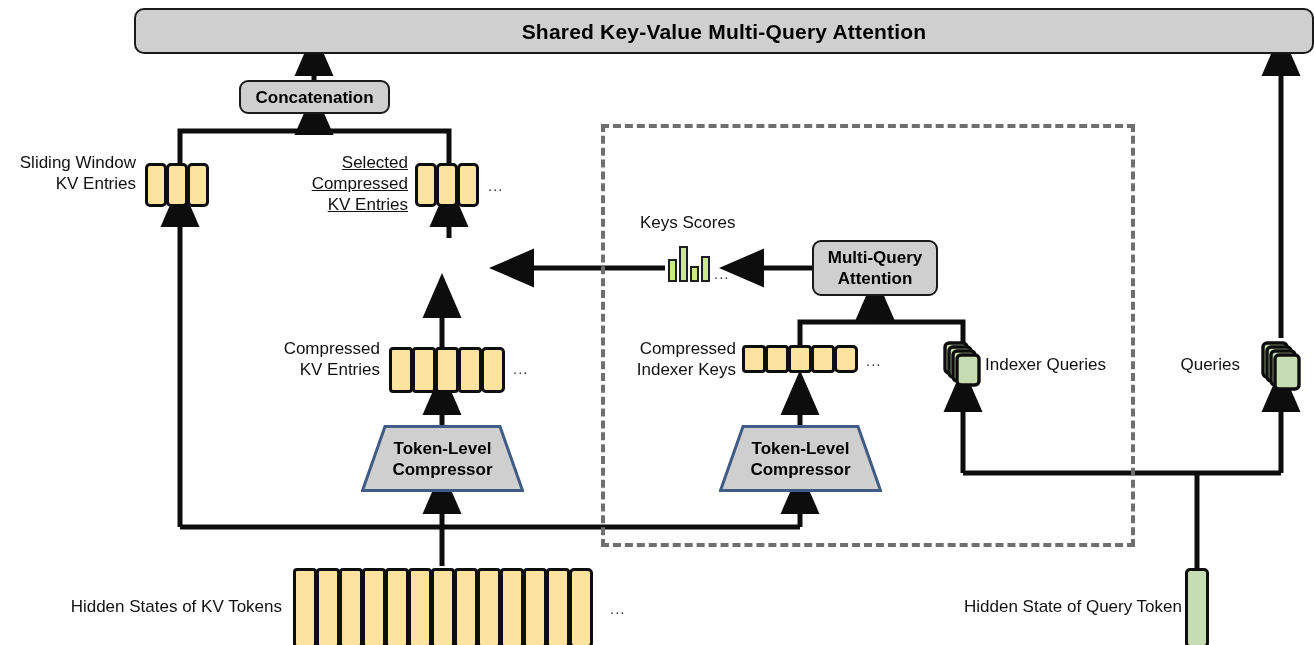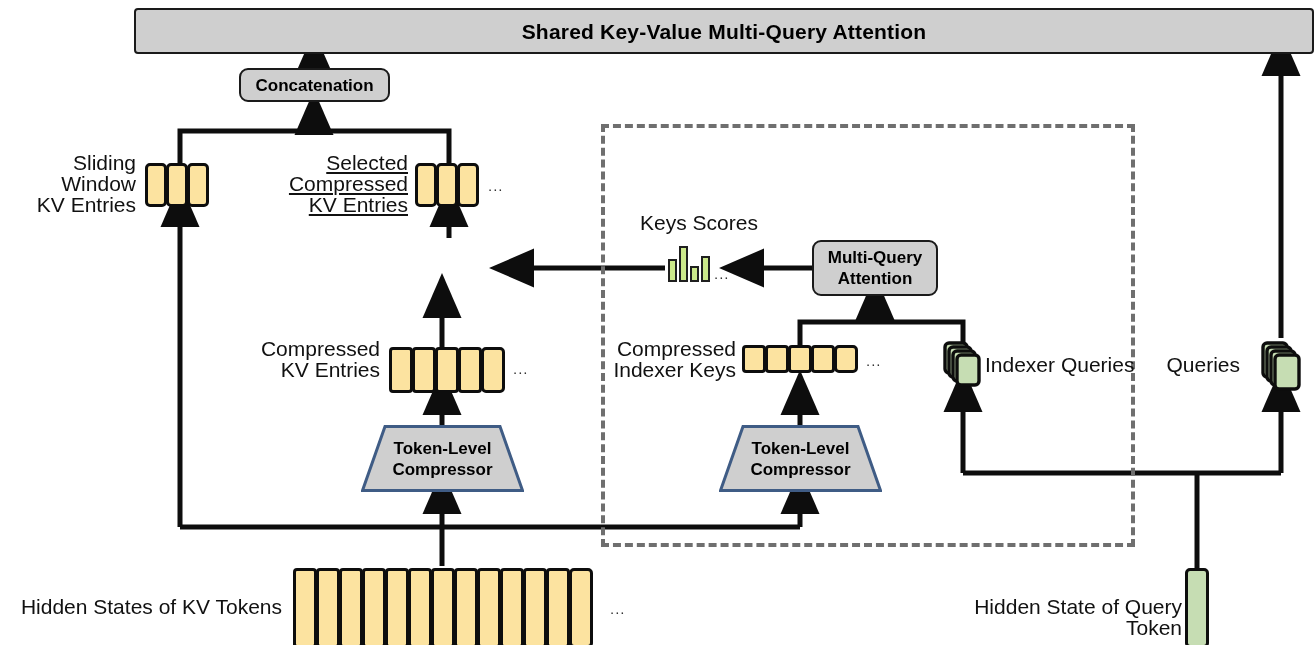--- a/index.html
+++ b/index.html
@@ -1,31 +1,31 @@
 <!DOCTYPE html>
 <html><head>
 <meta charset="utf-8">
 <style>
   html,body{margin:0;padding:0;background:#ffffff;}
   body{width:1314px;height:645px;font-family:"Liberation Sans",sans-serif;color:#000;}
   #stage{position:relative;width:1314px;height:645px;overflow:hidden;background:#fff;}
   svg#wires{position:absolute;left:0;top:0;width:1314px;height:645px;pointer-events:none;}
 
-  .lbl{position:absolute;font-size:21px;line-height:21px;color:#111;white-space:pre-line;}
+  .lbl{position:absolute;font-size:17px;line-height:21px;color:#111;white-space:pre-line;}
   .lbl.right{text-align:right;}
 
   
   .grayboxwrap{position:absolute;}
   .graybox{
     box-sizing:border-box;width:100%;height:100%;
     background:#cfcfcf;border:2px solid #1a1a1a;border-radius:9px;
     display:flex;align-items:center;justify-content:center;text-align:center;
     font-weight:bold;font-size:17px;line-height:21px;color:#000;white-space:pre-line;
   }
-  #attn-bar .graybox{border-radius:4px;font-size:21px;letter-spacing:.2px;}
+  #attn-bar .graybox{border-radius:10px;font-size:21px;letter-spacing:.2px;}
 
   
   .trapwrap{position:absolute;}
   .trap{position:absolute;inset:0;}
   .trap svg{position:absolute;inset:0;width:100%;height:100%;}
   .traplabel{position:absolute;inset:0;display:flex;align-items:center;justify-content:center;
     text-align:center;font-weight:bold;font-size:17px;line-height:21px;color:#000;white-space:pre-line;}
 
   
   .strip{position:absolute;display:flex;align-items:flex-end;}
@@ -95,21 +95,21 @@
       <path d="M1281,473 L1281,390" marker-end="url(#ah)"></path>
     </g>
   </svg>
 
   <div class="dashbox" style="left:601px;top:124px;width:534px;height:423px;"></div>
 
   <div class="grayboxwrap" id="attn-bar" style="left:134px;top:8px;width:1180px;height:46px;">
     <div class="graybox">Shared Key-Value Multi-Query Attention</div>
   </div>
 
-  <div class="grayboxwrap" style="left:239px;top:68px;width:151px;height:34px;">
+  <div class="grayboxwrap" style="left:239px;top:80px;width:151px;height:34px;">
     <div class="graybox">Concatenation</div>
   </div>
 
   <div class="lbl right" style="left:0px;top:152px;width:136px;">Sliding Window
 KV Entries</div>
   <div class="strip" style="left:145px;top:163px;">
     <div class="cell kv" style="width:22px;height:44px;margin-right:-1px;"></div>
     <div class="cell kv" style="width:22px;height:44px;margin-right:-1px;"></div>
     <div class="cell kv" style="width:22px;height:44px;"></div>
   </div>

